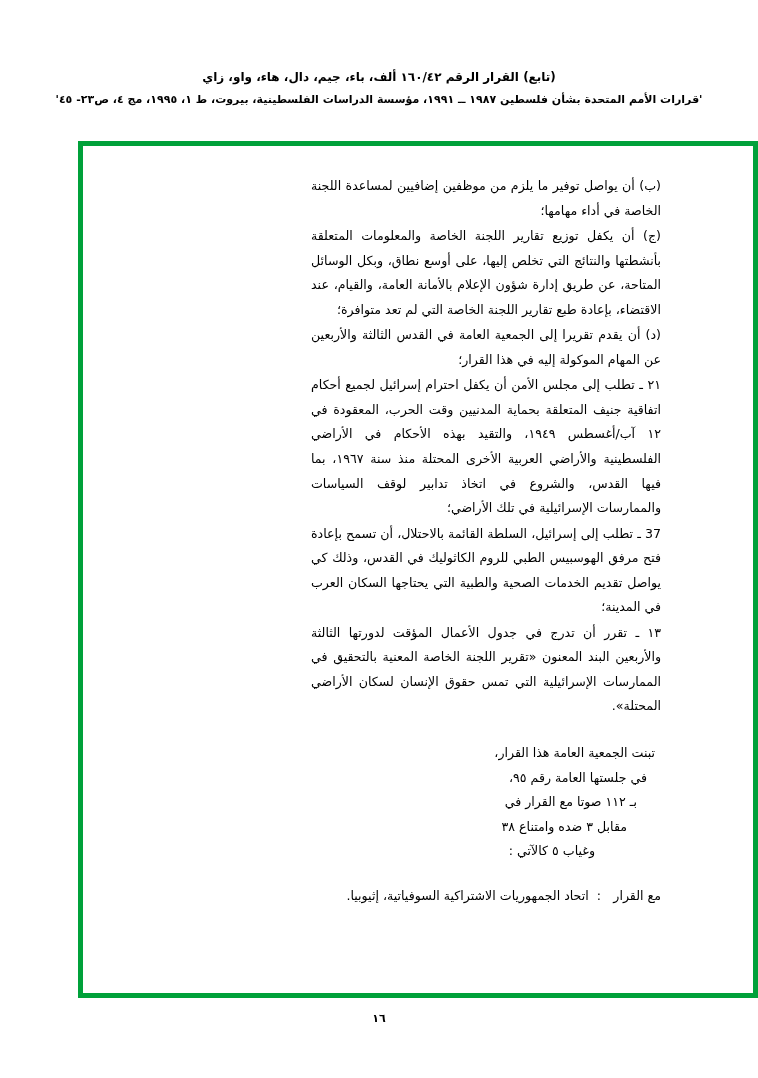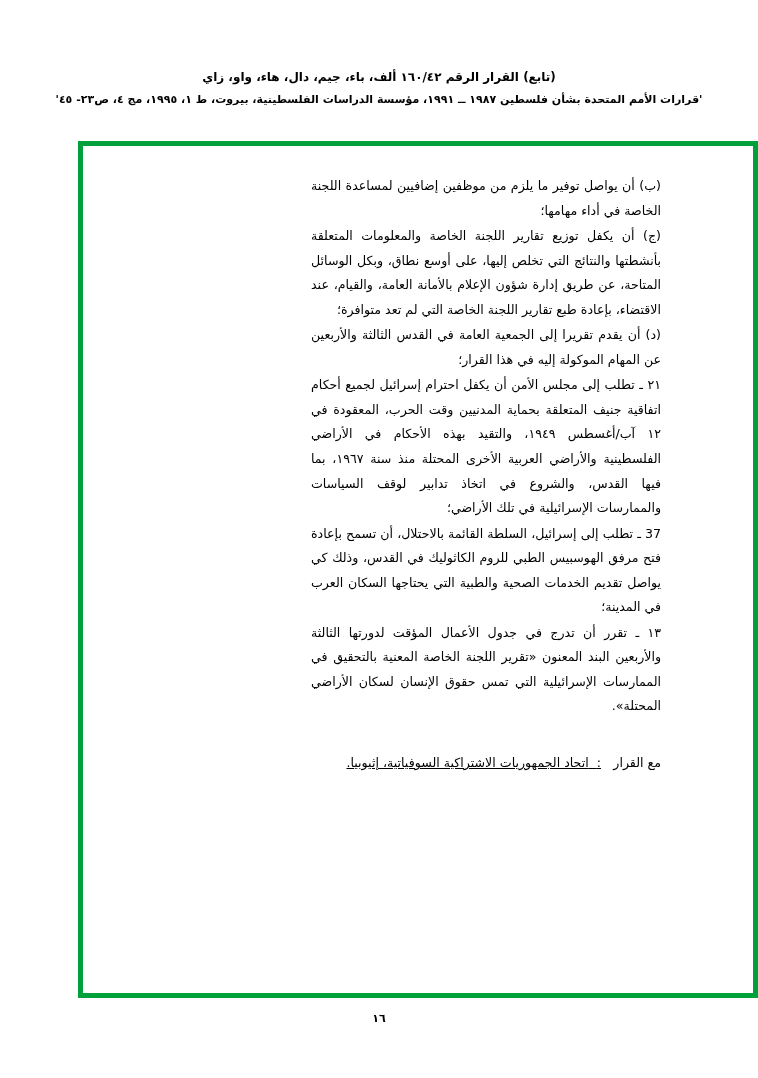--- a/index.html
+++ b/index.html
@@ -80,26 +80,25 @@
   }
   .closing .line {
     margin: 0;
   }
   .closing .indent1 { padding-right: 6px; }
   .closing .indent2 { padding-right: 14px; }
   .closing .indent3 { padding-right: 24px; }
   .closing .indent4 { padding-right: 34px; }
   .closing .indent5 { padding-right: 66px; }
   .vote-line {
-    margin-top: 32px;
+    margin-top: 20px;
     direction: rtl;
     text-align: right;
     font-size: 12.6px;
     line-height: 1.95;
-    text-decoration: underline;
   }
   .vote-label {
     display: inline-block;
     min-width: 60px;
   }
   .page-number {
     position: absolute;
     top: 1012px;
     left: 0;
     right: 0;
@@ -122,20 +121,27 @@
   <div class="frame">
     <div class="content">
 
       <p class="para just">(ب) أن يواصل توفير ما يلزم من موظفين إضافيين لمساعدة اللجنة الخاصة في أداء مهامها؛</p>
       <p class="para just">(ج) أن يكفل توزيع تقارير اللجنة الخاصة والمعلومات المتعلقة بأنشطتها والنتائج التي تخلص إليها، على أوسع نطاق، وبكل الوسائل المتاحة، عن طريق إدارة شؤون الإعلام بالأمانة العامة، والقيام، عند الاقتضاء، بإعادة طبع تقارير اللجنة الخاصة التي لم تعد متوافرة؛</p>
       <p class="para just">(د) أن يقدم تقريرا إلى الجمعية العامة في القدس الثالثة والأربعين عن المهام الموكولة إليه في هذا القرار؛</p>
       <p class="para just">٢١ ـ تطلب إلى مجلس الأمن أن يكفل احترام إسرائيل لجميع أحكام اتفاقية جنيف المتعلقة بحماية المدنيين وقت الحرب، المعقودة في ١٢ آب/أغسطس ١٩٤٩، والتقيد بهذه الأحكام في الأراضي الفلسطينية والأراضي العربية الأخرى المحتلة منذ سنة ١٩٦٧، بما فيها القدس، والشروع في اتخاذ تدابير لوقف السياسات والممارسات الإسرائيلية في تلك الأراضي؛</p>
       <p class="para just">37 ـ تطلب إلى إسرائيل، السلطة القائمة بالاحتلال، أن تسمح بإعادة فتح مرفق الهوسبيس الطبي للروم الكاثوليك في القدس، وذلك كي يواصل تقديم الخدمات الصحية والطبية التي يحتاجها السكان العرب في المدينة؛</p>
       <p class="para just">١٣ ـ تقرر أن تدرج في جدول الأعمال المؤقت لدورتها الثالثة والأربعين البند المعنون «تقرير اللجنة الخاصة المعنية بالتحقيق في الممارسات الإسرائيلية التي تمس حقوق الإنسان لسكان الأراضي المحتلة».</p>
 
+      <div class="closing">
+        <p class="line indent1">تبنت الجمعية العامة هذا القرار،</p>
+        <p class="line indent2">في جلستها العامة رقم ٩٥،</p>
+        <p class="line indent3">بـ ١١٢ صوتا مع القرار في</p>
+        <p class="line indent4">مقابل ٣ ضده وامتناع ٣٨</p>
+        <p class="line indent5">وغياب ٥ كالآتي :</p>
+      </div>
 
       <div class="vote-line">
         <span class="vote-label">مع القرار</span><span>:</span>&nbsp;&nbsp;<span>اتحاد الجمهوريات الاشتراكية السوفياتية، إثيوبيا.</span>
       </div>
 
     </div>
   </div>
 
   <div class="page-number">١٦</div>
 

